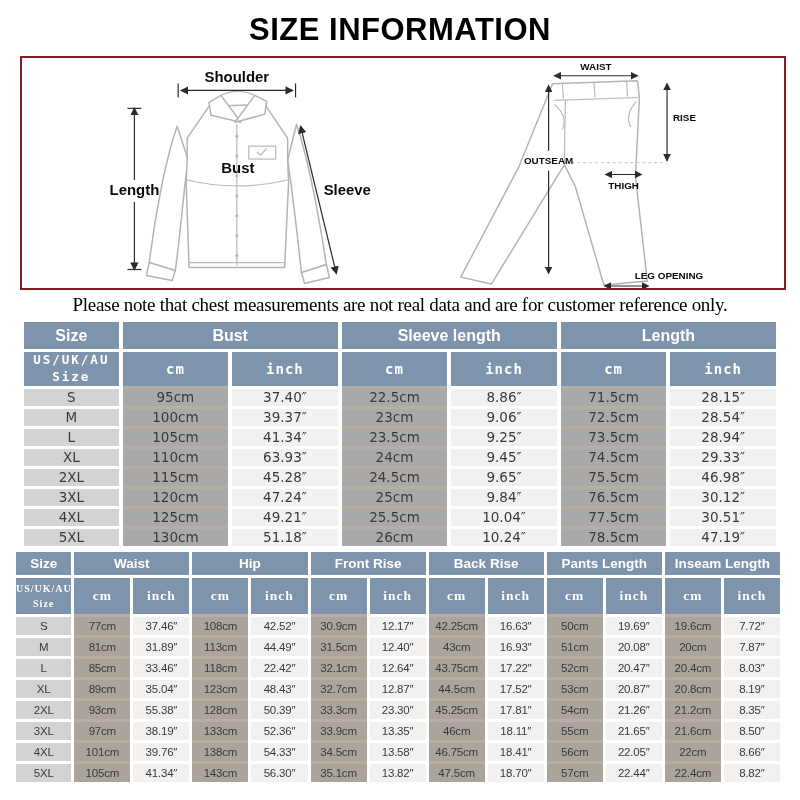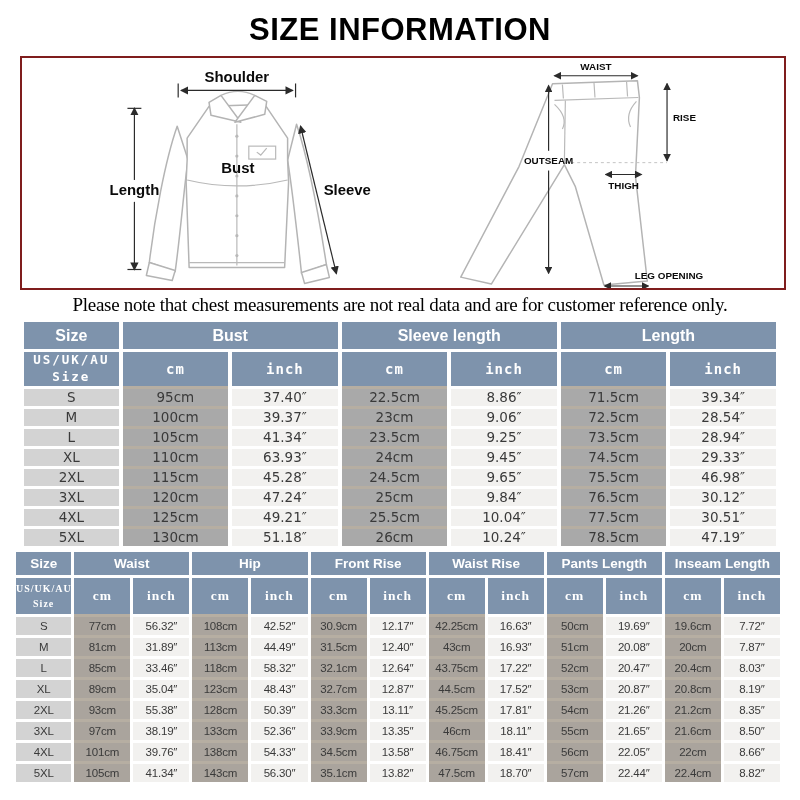--- a/index.html
+++ b/index.html
@@ -147,21 +147,21 @@
       </tr>
     </thead>
   <tbody>
       <tr>
         <td class="col-size">S</td>
         <td class="col-cm">95cm</td>
         <td class="col-inch">37.40″</td>
         <td class="col-cm">22.5cm</td>
         <td class="col-inch">8.86″</td>
         <td class="col-cm">71.5cm</td>
-        <td class="col-inch">39.34″</td>
+        <td class="col-inch">28.15″</td>
       </tr>
       <tr>
         <td class="col-size">M</td>
         <td class="col-cm">100cm</td>
         <td class="col-inch">39.37″</td>
         <td class="col-cm">23cm</td>
         <td class="col-inch">9.06″</td>
         <td class="col-cm">72.5cm</td>
         <td class="col-inch">28.54″</td>
       </tr>
@@ -237,21 +237,21 @@
       <col style="width: 7.7%;">
       <col style="width: 7.7%;">
       <col style="width: 7.7%;">
     </colgroup>
   <thead>
       <tr>
         <th class="gh">Size</th>
         <th class="gh" colspan="2">Waist</th>
         <th class="gh" colspan="2">Hip</th>
         <th class="gh" colspan="2">Front Rise</th>
-        <th class="gh" colspan="2">Waist Rise</th>
+        <th class="gh" colspan="2">Back Rise</th>
         <th class="gh" colspan="2">Pants Length</th>
         <th class="gh" colspan="2">Inseam Length</th>
       </tr>
       <tr>
         <th class="uh szh">US/UK/AU
 Size</th>
         <th class="uh">cm</th>
         <th class="uh">inch</th>
         <th class="uh">cm</th>
         <th class="uh">inch</th>
@@ -262,21 +262,21 @@
         <th class="uh">cm</th>
         <th class="uh">inch</th>
         <th class="uh">cm</th>
         <th class="uh">inch</th>
       </tr>
     </thead>
   <tbody>
       <tr>
         <td class="col-size">S</td>
         <td class="col-cm">77cm</td>
-        <td class="col-inch">56.32″</td>
+        <td class="col-inch">37.46″</td>
         <td class="col-cm">108cm</td>
         <td class="col-inch">42.52″</td>
         <td class="col-cm">30.9cm</td>
         <td class="col-inch">12.17″</td>
         <td class="col-cm">42.25cm</td>
         <td class="col-inch">16.63″</td>
         <td class="col-cm">50cm</td>
         <td class="col-inch">19.69″</td>
         <td class="col-cm">19.6cm</td>
         <td class="col-inch">7.72″</td>
@@ -294,21 +294,21 @@
         <td class="col-cm">51cm</td>
         <td class="col-inch">20.08″</td>
         <td class="col-cm">20cm</td>
         <td class="col-inch">7.87″</td>
       </tr>
       <tr>
         <td class="col-size">L</td>
         <td class="col-cm">85cm</td>
         <td class="col-inch">33.46″</td>
         <td class="col-cm">118cm</td>
-        <td class="col-inch">58.32″</td>
+        <td class="col-inch">22.42″</td>
         <td class="col-cm">32.1cm</td>
         <td class="col-inch">12.64″</td>
         <td class="col-cm">43.75cm</td>
         <td class="col-inch">17.22″</td>
         <td class="col-cm">52cm</td>
         <td class="col-inch">20.47″</td>
         <td class="col-cm">20.4cm</td>
         <td class="col-inch">8.03″</td>
       </tr>
       <tr>
@@ -326,21 +326,21 @@
         <td class="col-cm">20.8cm</td>
         <td class="col-inch">8.19″</td>
       </tr>
       <tr>
         <td class="col-size">2XL</td>
         <td class="col-cm">93cm</td>
         <td class="col-inch">55.38″</td>
         <td class="col-cm">128cm</td>
         <td class="col-inch">50.39″</td>
         <td class="col-cm">33.3cm</td>
-        <td class="col-inch">13.11″</td>
+        <td class="col-inch">23.30″</td>
         <td class="col-cm">45.25cm</td>
         <td class="col-inch">17.81″</td>
         <td class="col-cm">54cm</td>
         <td class="col-inch">21.26″</td>
         <td class="col-cm">21.2cm</td>
         <td class="col-inch">8.35″</td>
       </tr>
       <tr>
         <td class="col-size">3XL</td>
         <td class="col-cm">97cm</td>

